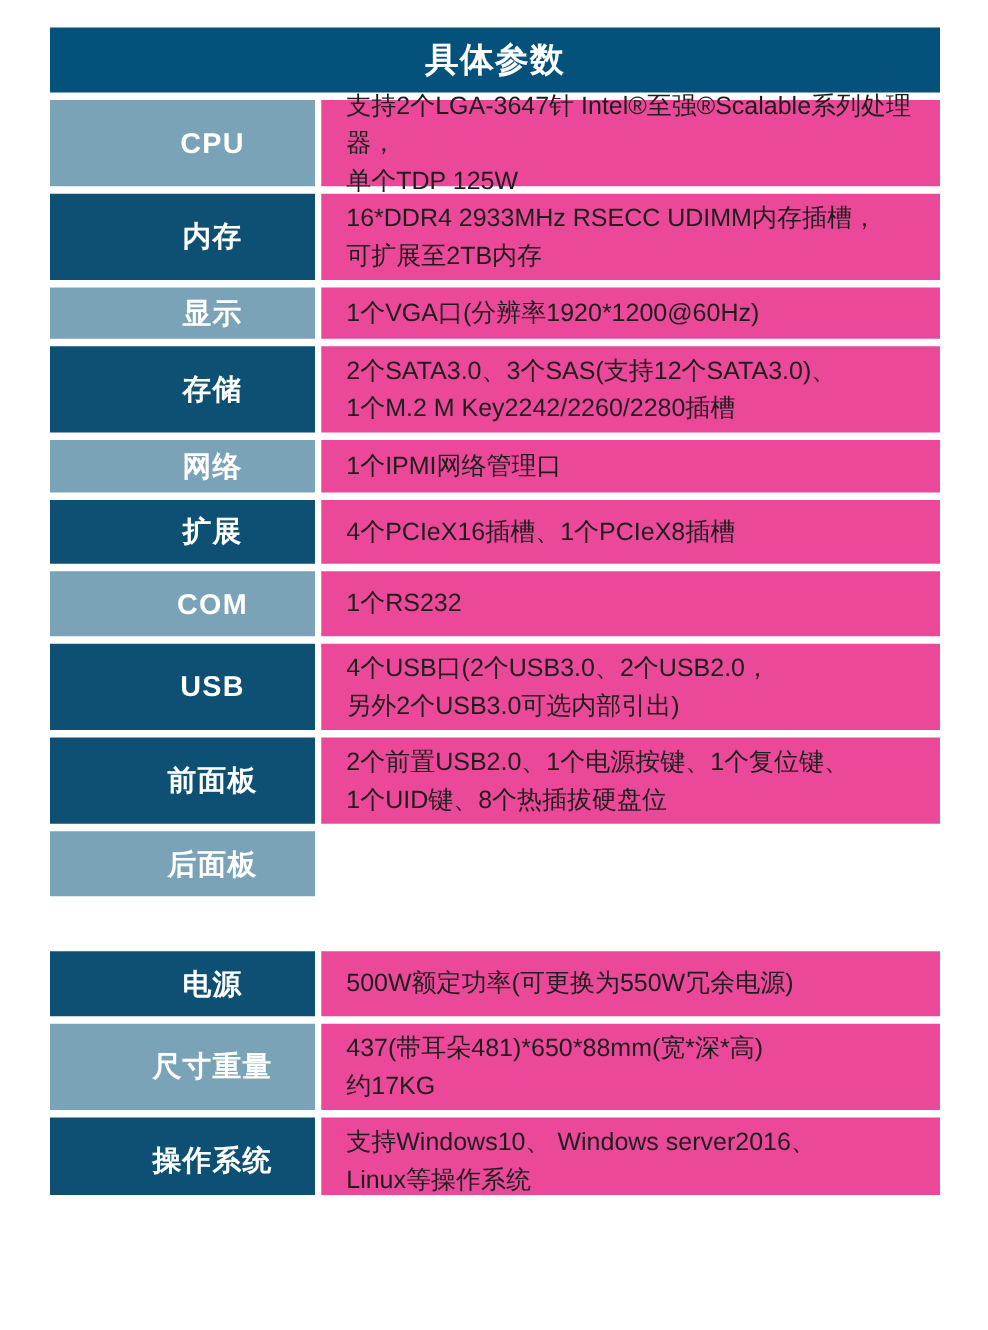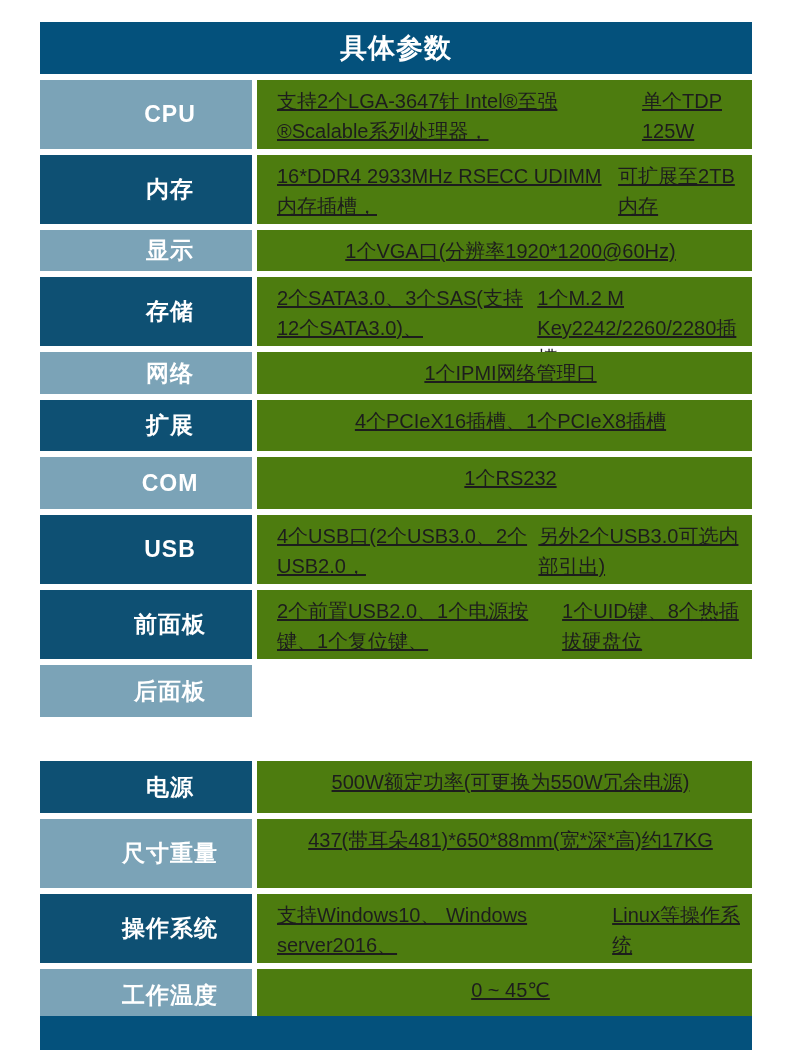--- a/index.html
+++ b/index.html
@@ -1,39 +1,39 @@
 <!DOCTYPE html>
 <html><head>
 <meta charset="utf-8">
 <style>
   html,body{margin:0;padding:0;}
   body{
     width:790px;height:1064px;background:#ffffff;
     font-family:"Liberation Sans","DejaVu Sans",sans-serif;
     -webkit-font-smoothing:antialiased;
   }
-  .page{position:relative;width:790px;height:1064px;background:#ffffff;overflow:hidden;}
+  .page{position:relative;width:790px;height:956px;background:#ffffff;overflow:hidden;}
   .spec-table{position:absolute;left:40px;top:22px;width:712px;}
   .table-header{
     height:52px;display:flex;align-items:center;justify-content:center;
     background:#04517c;color:#ffffff;font-size:27px;font-weight:700;
     letter-spacing:1px;
   }
   .spec-row{display:flex;margin-top:6px;}
   .label-cell{
     width:164px;flex:0 0 164px;display:flex;align-items:center;justify-content:center;
     color:#ffffff;font-size:23px;font-weight:700;letter-spacing:1px;padding-left:48px;
   }
   .spec-row.dark .label-cell{background:#0e5073;}
   .spec-row.light .label-cell{background:#7ba3b7;}
   .value-cell{
-    flex:1;margin-left:5px;background:#4d7c0f;
-    display:flex;flex-direction:row;justify-content:center;
+    flex:1;margin-left:5px;background:#ec4899;
+    display:flex;flex-direction:column;justify-content:center;
     padding:6px 8px 6px 20px;box-sizing:border-box;
-    color:#1d1d1d;font-size:20px;font-weight:500;line-height:30px;text-decoration:underline;
+    color:#1d1d1d;font-size:20px;font-weight:500;line-height:30px;
   }
   .next-section-bar{
     position:absolute;left:40px;top:1016px;width:712px;height:34px;
     background:#04517c;
   }
 </style>
 </head>
 <body>
 
 <div class="page">

